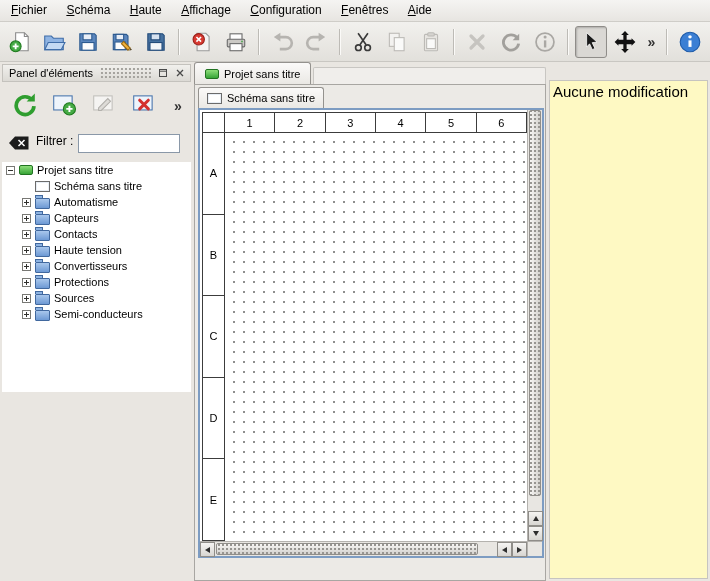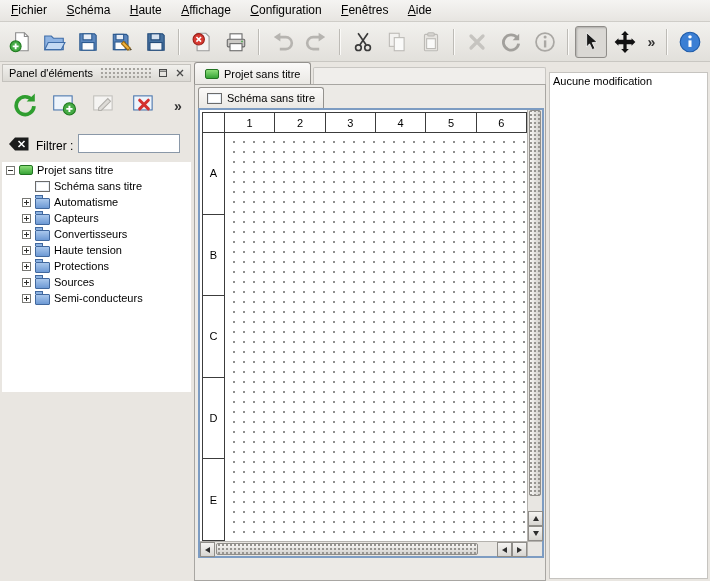--- a/index.html
+++ b/index.html
@@ -39,21 +39,21 @@
             background:transparent;border:none;padding:0;}
   .dock-btn svg{width:10px;height:10px;}
 
   
   #left-dock{position:absolute;left:2px;top:64px;width:189px;height:515px;}
   #lp-toolbar{display:flex;align-items:center;gap:8px;padding:6px 2px 4px 6px;position:relative;}
   .lbtn{width:32px;height:32px;display:flex;align-items:center;justify-content:center;
         background:transparent;border:none;padding:0;}
   .lbtn svg{width:26px;height:26px;}
   #lp-overflow{position:absolute;right:4px;top:10px;}
-  #lp-filter{display:flex;align-items:flex-end;gap:5px;padding:10px 4px 6px 5px;}
+  #lp-filter{display:flex;align-items:flex-start;gap:5px;padding:10px 4px 6px 5px;}
   #lp-filter .clear-btn{width:24px;height:18px;background:transparent;border:none;padding:0;
         display:flex;align-items:center;justify-content:center;}
   #lp-filter .clear-btn svg{width:22px;height:16px;}
   .filter-label{font-size:12px;}
   #filter-input{width:102px;height:19px;border:1px solid #8a98a8;background:#fff;
         font:11px "Liberation Sans",sans-serif;padding:0 2px;}
   #lp-tree{background:#fff;margin-top:3px;height:230px;overflow:hidden;font-size:11px;}
   .tree-row{display:flex;align-items:center;height:16px;gap:4px;padding-left:4px;white-space:nowrap;}
   .tree-row.lvl1{padding-left:20px;}
   .exp{flex:0 0 9px;width:9px;height:9px;border:1px solid #787874;background:#fff;position:relative;}
@@ -110,21 +110,21 @@
   .ar{width:0;height:0;border:3.5px solid transparent;display:block;}
   .ar.up{border-bottom:5px solid #2e2e2e;border-top:none;}
   .ar.down{border-top:5px solid #2e2e2e;border-bottom:none;}
   .ar.left{border-right:5px solid #2e2e2e;border-left:none;}
   .ar.right{border-left:5px solid #2e2e2e;border-right:none;}
   .sb-corner{position:absolute;right:0;bottom:0;width:15px;height:15px;background:#e8e6e2;
         border-left:1px solid #b4b2ae;border-top:1px solid #b4b2ae;}
 
   
   #right-dock{position:absolute;left:549px;top:64px;width:159px;height:515px;display:flex;flex-direction:column;}
-  #undo-list{flex:1;background:#ffffff;border:1px solid #c6c4c0;margin-top:8px;font-size:11px;overflow:hidden;}
+  #undo-list{flex:1;background:#fef9c3;border:1px solid #c6c4c0;margin-top:16px;font-size:15px;overflow:hidden;}
   .undo-row{padding:2px 3px;}
 </style>
 </head>
 <body>
 
 <div id="menubar">
   <span class="menu-item">Fichier</span>
   <span class="menu-item">Schéma</span>
   <span class="menu-item">Haute</span>
   <span class="menu-item">Affichage</span>
@@ -336,26 +336,31 @@
       <span class="tlabel">Automatisme</span>
     </div>
     <div class="tree-row lvl1">
       <span class="exp plus"></span>
       <span class="ticon folder"></span>
       <span class="tlabel">Capteurs</span>
     </div>
     <div class="tree-row lvl1">
       <span class="exp plus"></span>
       <span class="ticon folder"></span>
+      <span class="tlabel">Contacts</span>
+    </div>
+    <div class="tree-row lvl1">
+      <span class="exp plus"></span>
+      <span class="ticon folder"></span>
+      <span class="tlabel">Haute tension</span>
+    </div>
+    <div class="tree-row lvl1">
+      <span class="exp plus"></span>
+      <span class="ticon folder"></span>
       <span class="tlabel">Convertisseurs</span>
-    </div>
-    <div class="tree-row lvl1">
-      <span class="exp plus"></span>
-      <span class="ticon folder"></span>
-      <span class="tlabel">Haute tension</span>
     </div>
     <div class="tree-row lvl1">
       <span class="exp plus"></span>
       <span class="ticon folder"></span>
       <span class="tlabel">Protections</span>
     </div>
     <div class="tree-row lvl1">
       <span class="exp plus"></span>
       <span class="ticon folder"></span>
       <span class="tlabel">Sources</span>

